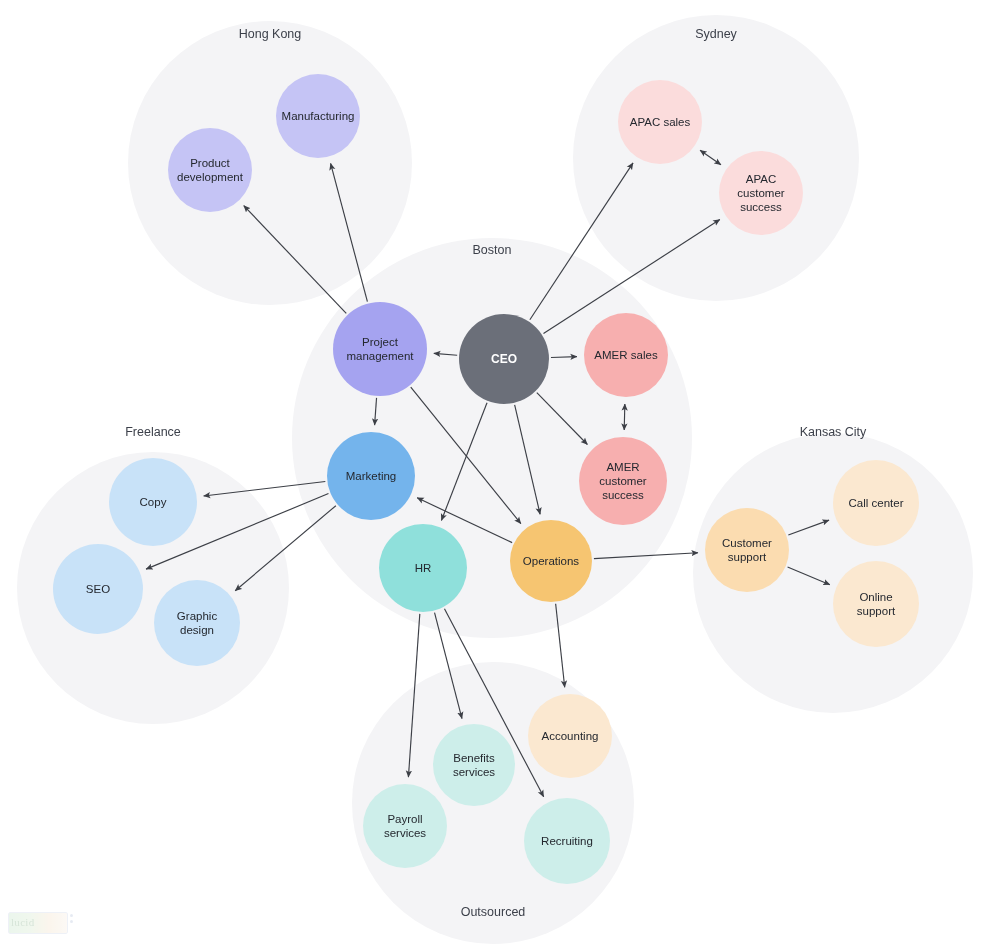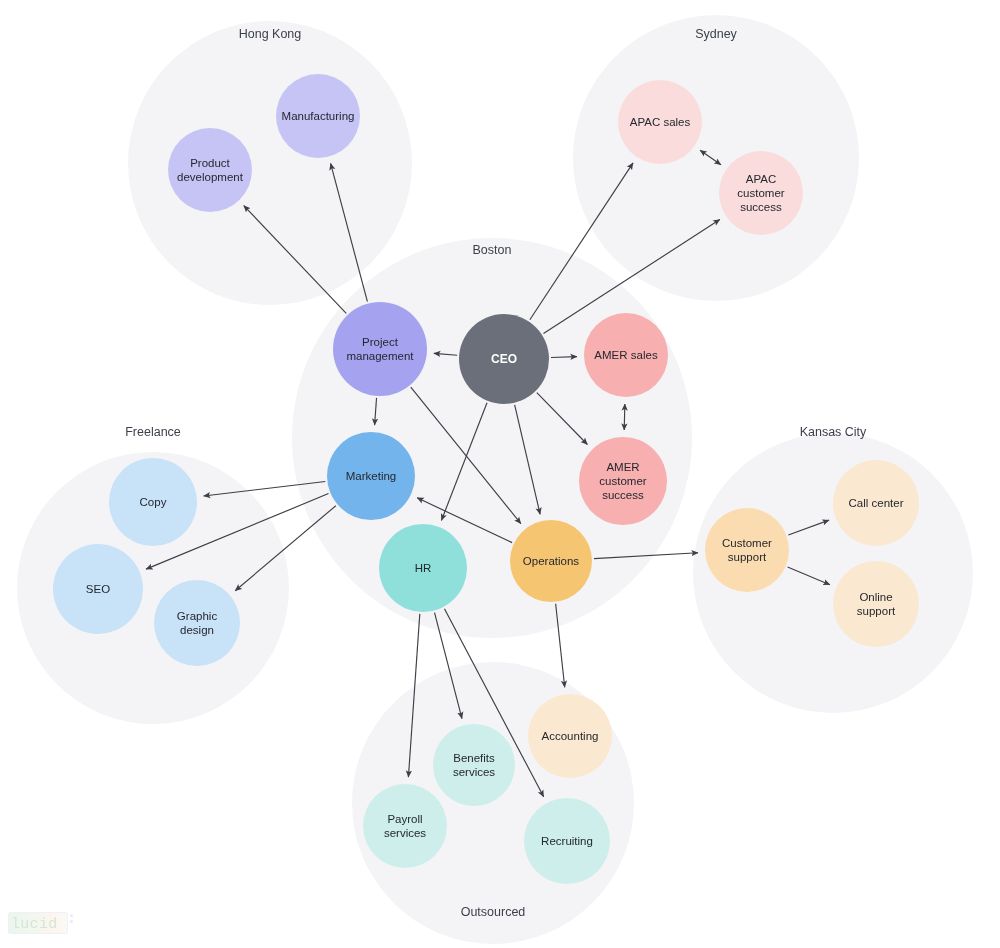--- a/index.html
+++ b/index.html
@@ -14,21 +14,21 @@
   svg.canvas{position:absolute;left:0;top:0;width:1000px;height:948px;}
   .cluster-bg{fill:#f4f4f6;}
   .cluster-label{fill:#3b3f49;font-size:12.5px;font-family:"Liberation Sans","DejaVu Sans",sans-serif;text-anchor:middle;}
   .node-label{font-size:11.5px;font-family:"Liberation Sans","DejaVu Sans",sans-serif;text-anchor:middle;fill:#24282f;}
   .node-label.light{fill:#ffffff;font-weight:bold;font-size:12px;}
   .edge{stroke:#3c3f46;stroke-width:1.15px;fill:none;}
   .node-circle{stroke:none;}
   .watermark{position:absolute;left:8px;top:912px;width:62px;height:22px;opacity:0.30;}
   .wm-box{position:absolute;left:0;top:0;width:58px;height:20px;border:1.5px solid #c9d3e8;border-radius:2px;
           background:linear-gradient(90deg,#bfe3c3 0%,#cfe6c8 35%,#f4e0c4 70%,#f6ece0 100%);}
-  .wm-text{position:absolute;left:3px;top:4px;font-size:15px;color:#7aa87f;font-family:Liberation Mono, monospace;letter-spacing:0.3px;}
+  .wm-text{position:absolute;left:3px;top:4px;font-size:11px;color:#7aa87f;font-family:Liberation Serif, serif;letter-spacing:0.3px;}
   .wm-dots{position:absolute;left:62px;top:2px;}
   .wm-dot{width:3px;height:3px;background:#aebbd6;border-radius:50%;margin-bottom:3px;}
 </style>
 </head>
 <body>
 
 <div id="stage">
   <svg class="canvas" viewBox="0 0 1000 948">
     <defs>
       <marker id="arrowEnd" viewBox="0 0 10 10" refX="9.4" refY="5" markerWidth="6.2" markerHeight="6.2" orient="auto-start-reverse">

